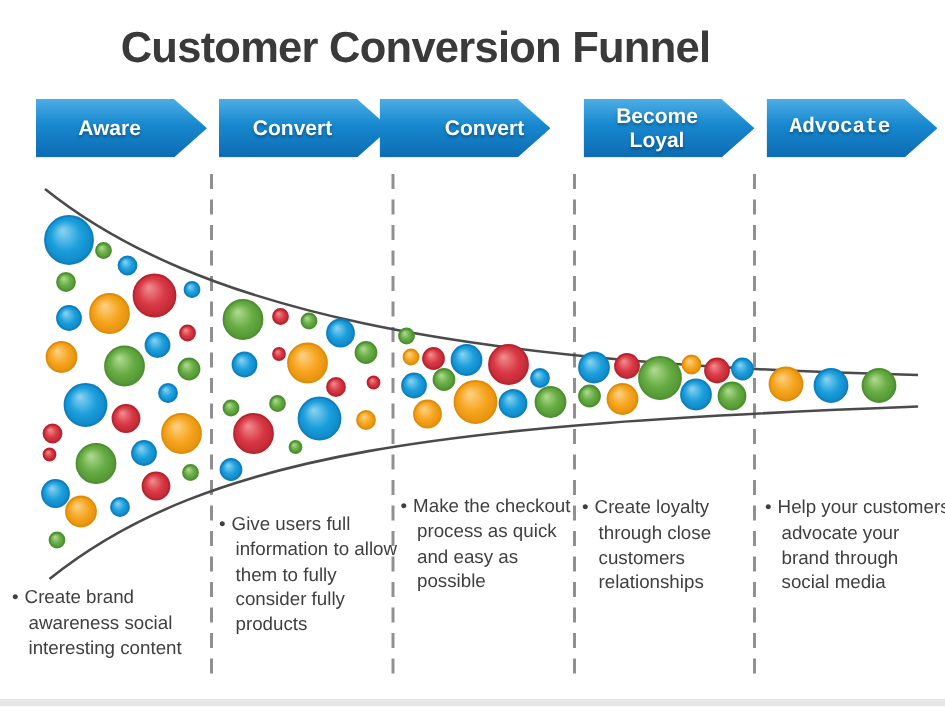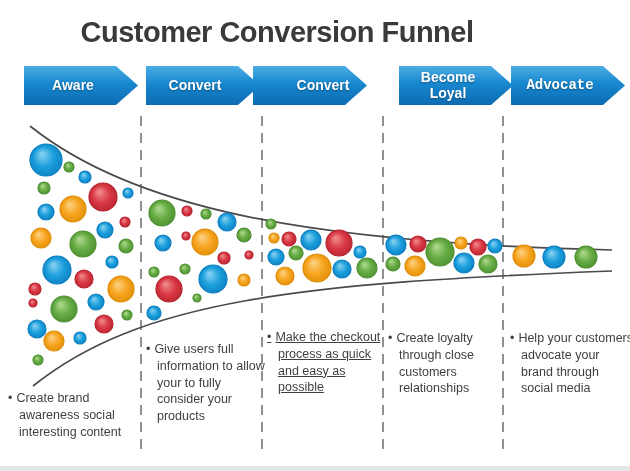--- a/index.html
+++ b/index.html
@@ -16,31 +16,31 @@
     background:linear-gradient(180deg,#4cade5 0%,#1787ce 45%,#0d6cb3 100%);
     clip-path:polygon(0 0, calc(100% - 22px) 0, 100% 50%, calc(100% - 22px) 100%, 0 100%);
     display:flex;align-items:center;justify-content:center;
     padding-right:16px;box-sizing:border-box;
   }
   .arrow .lbl{
     color:#ffffff;font-size:14px;font-weight:bold;text-align:center;line-height:1.1;
     text-shadow:0 1px 2px rgba(0,0,0,0.35);
   }
   .arrow-0{left:24px;} .arrow-1{left:146px;} .arrow-2{left:253px;padding-left:42px;}
-  .arrow-3{left:389px;margin-left:10px;} .arrow-4{left:511px;font-family:Liberation Mono, monospace;}
+  .arrow-3{left:389px;} .arrow-4{left:511px;font-family:Liberation Mono, monospace;}
   .arrow-3 .lbl{max-width:62px;}
   #funnel-svg{position:absolute;left:0;top:0;}
   .note{
     position:absolute;font-size:12.5px;line-height:1.34;color:#3f3f3f;
     padding-left:11px;
   }
   .note .bullet{margin-left:-11px;margin-right:4px;}
   .note-0{left:8px;top:390px;width:128px;}
   .note-1{left:146px;top:341px;width:112px;}
-  .note-2{left:267px;top:329px;width:108px;text-decoration:underline;}
+  .note-2{left:267px;top:329px;width:108px;}
   .note-3{left:388px;top:330px;width:108px;}
   .note-4{left:510px;top:330px;width:112px;}
   .bottom-edge{position:absolute;left:0;bottom:0;width:630px;height:5px;background:#e4e6e8;}
 </style>
 </head>
 <body>
 
 <div class="canvas">
 
   <div class="title">Customer Conversion Funnel</div>
@@ -164,21 +164,21 @@
         <circle cx="524" cy="256" r="11" fill="url(#g-orange)" stroke="#df8d08" stroke-width="1.2"></circle>
         <circle cx="554" cy="257" r="11" fill="url(#g-blue)" stroke="#0d7fc0" stroke-width="1.2"></circle>
         <circle cx="586" cy="257" r="11" fill="url(#g-green)" stroke="#4d9030" stroke-width="1.2"></circle>
       </g>
   </svg>
 
   <div class="note note-0">
     <span class="bullet">•</span><span>Create brand awareness social interesting content</span>
   </div>
   <div class="note note-1">
-    <span class="bullet">•</span><span>Give users full information to allow your to fully consider your products</span>
+    <span class="bullet">•</span><span>Give users full information to allow them to fully consider fully products</span>
   </div>
   <div class="note note-2">
     <span class="bullet">•</span><span>Make the checkout process as quick and easy as possible</span>
   </div>
   <div class="note note-3">
     <span class="bullet">•</span><span>Create loyalty through close customers relationships</span>
   </div>
   <div class="note note-4">
     <span class="bullet">•</span><span>Help your customers advocate your brand through social media</span>
   </div>

